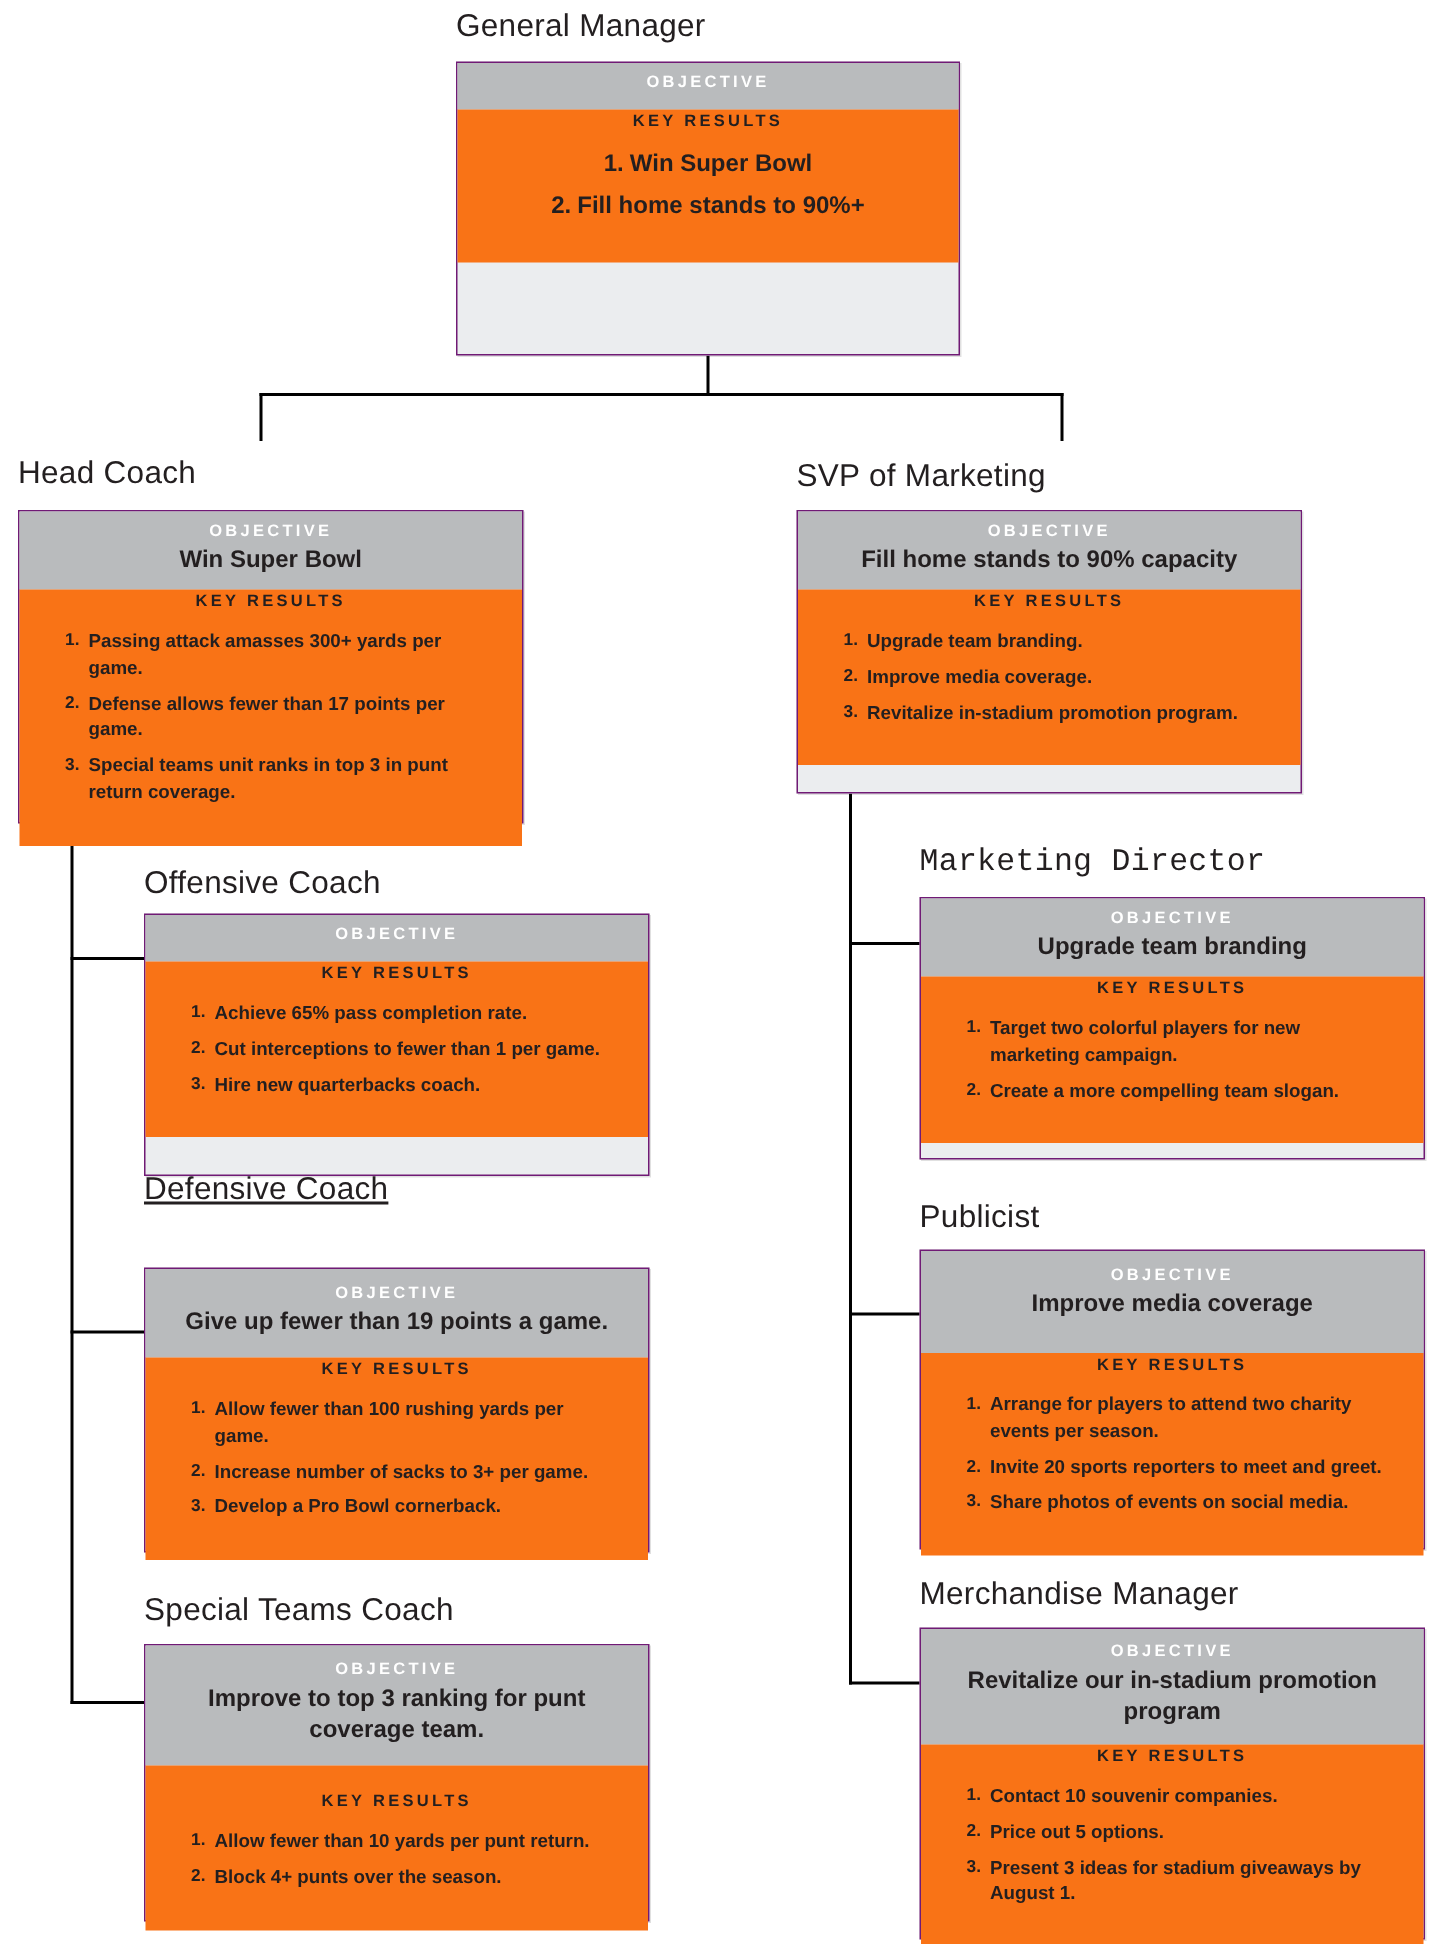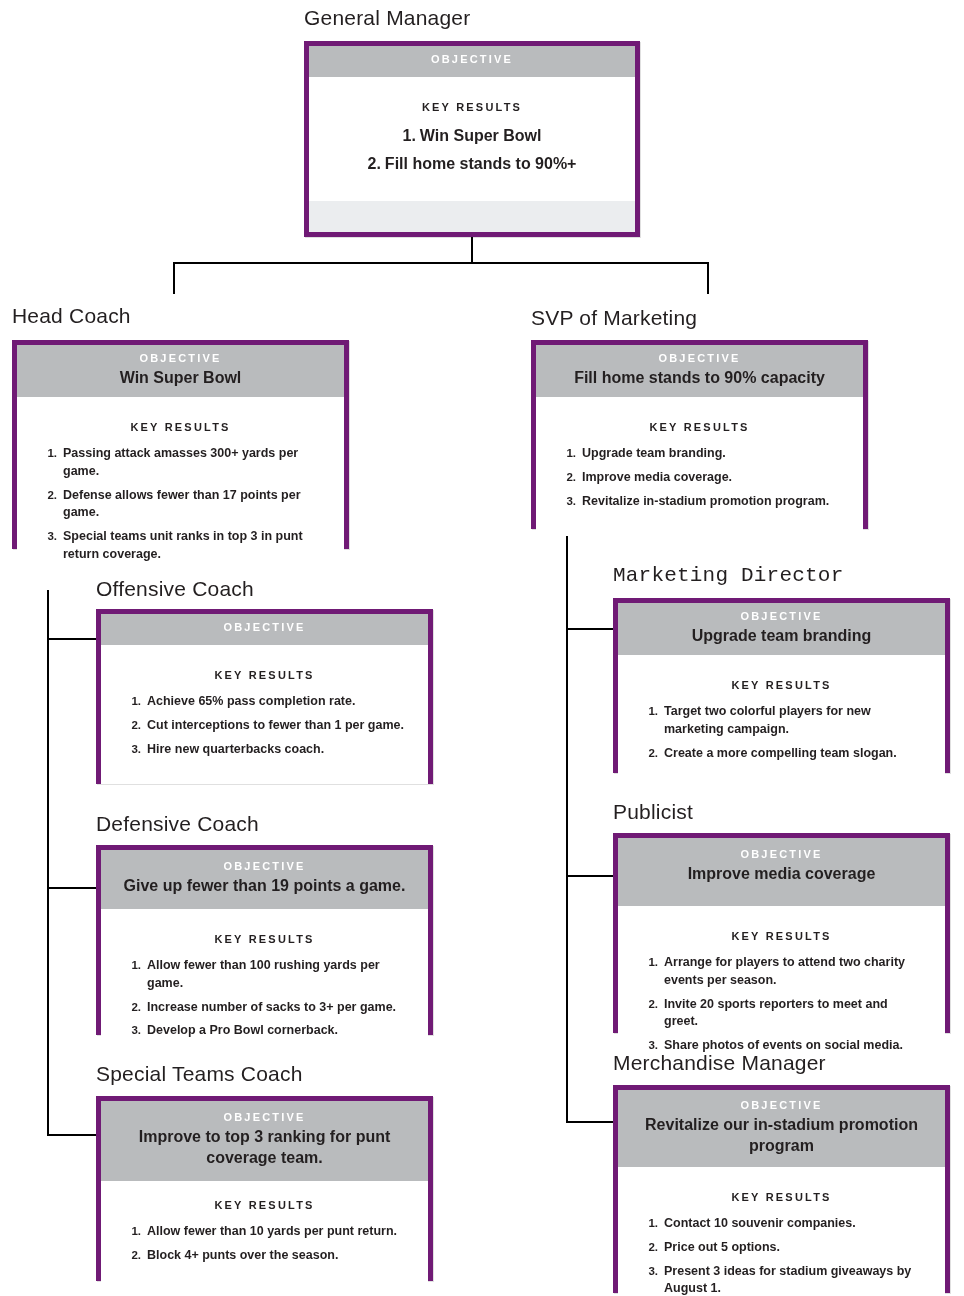--- a/index.html
+++ b/index.html
@@ -35,21 +35,21 @@
     font-weight: 400;
     letter-spacing: 0.2px;
     color: #231f20;
     white-space: nowrap;
   }
 
   
   .card {
     position: absolute;
     box-sizing: border-box;
-    border: 5px solid #701a75;
+    border: 1px solid #701a75;
     background: #ebedef;
     box-shadow: 1px 1px 0 0 rgba(0,0,0,0.12);
   }
   .card-head {
     background: #b9bbbd;
     padding: 7px 10px 9px 10px;
     text-align: center;
   }
   .head-label {
     font-size: 11px;
@@ -58,22 +58,22 @@
     color: #ffffff;
     margin-bottom: 3px;
   }
   .head-text {
     font-size: 16px;
     font-weight: 700;
     color: #231f20;
     line-height: 1.32;
   }
   .card-body {
-    background: #ffffff;
-    padding: 24px 12px 14px 12px;
+    background: #f97316;
+    padding: 2px 12px 14px 12px;
   }
   .kr-label {
     font-size: 11px;
     font-weight: 700;
     letter-spacing: 2.2px;
     color: #231f20;
     text-align: center;
     margin-bottom: 9px;
   }
   ol.kr-list {
@@ -127,21 +127,21 @@
   #card-svp       { left: 531px; top: 340px;  width: 337px; height: 189px; }
   #title-svp      { left: 531px; top: 306px;  width: 337px; }
 
   #card-oc        { left: 96px;  top: 609px;  width: 337px; height: 175px; }
   #title-oc       { left: 96px;  top: 577px;  width: 337px; }
 
   #card-md        { left: 613px; top: 598px;  width: 337px; height: 175px; }
   #title-md       { left: 613px; top: 564px;  width: 337px; font-family: Liberation Mono, monospace; }
 
   #card-dc        { left: 96px;  top: 845px;  width: 337px; height: 190px; }
-  #title-dc       { left: 96px;  top: 812px;  width: 337px; }
+  #title-dc       { left: 96px;  top: 781px;  width: 337px; text-decoration: underline; }
 
   #card-pub       { left: 613px; top: 833px;  width: 337px; height: 200px; }
   #title-pub      { left: 613px; top: 800px;  width: 337px; }
 
   #card-stc       { left: 96px;  top: 1096px; width: 337px; height: 185px; }
   #title-stc      { left: 96px;  top: 1062px; width: 337px; }
 
   #card-mm        { left: 613px; top: 1085px; width: 337px; height: 208px; }
   #title-mm       { left: 613px; top: 1051px; width: 337px; }
 </style>

